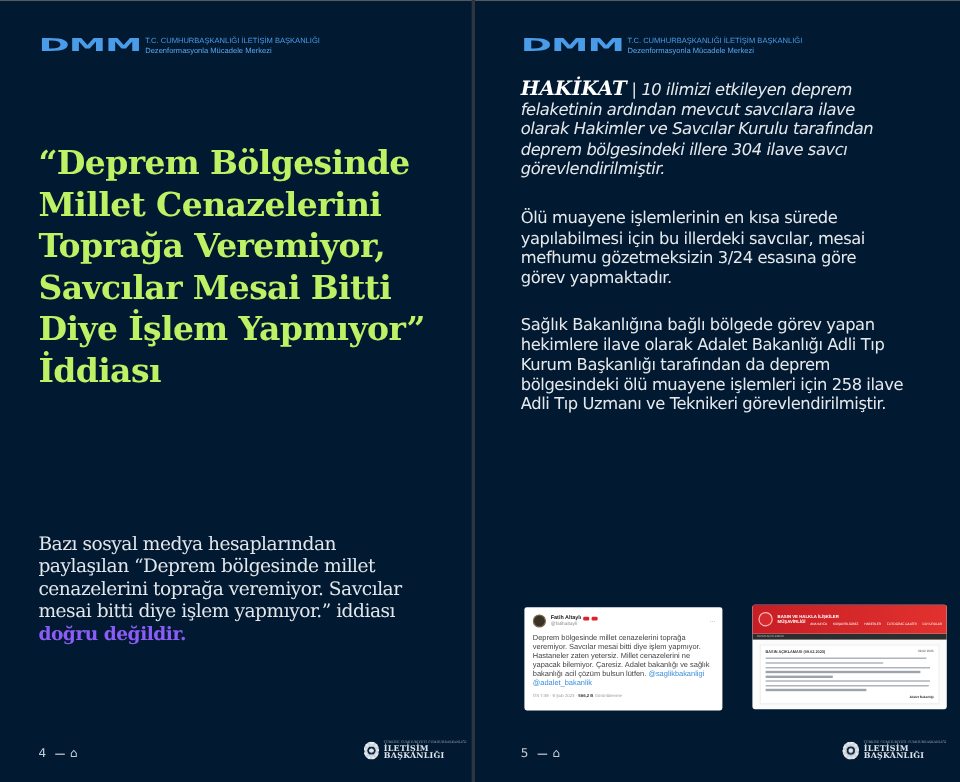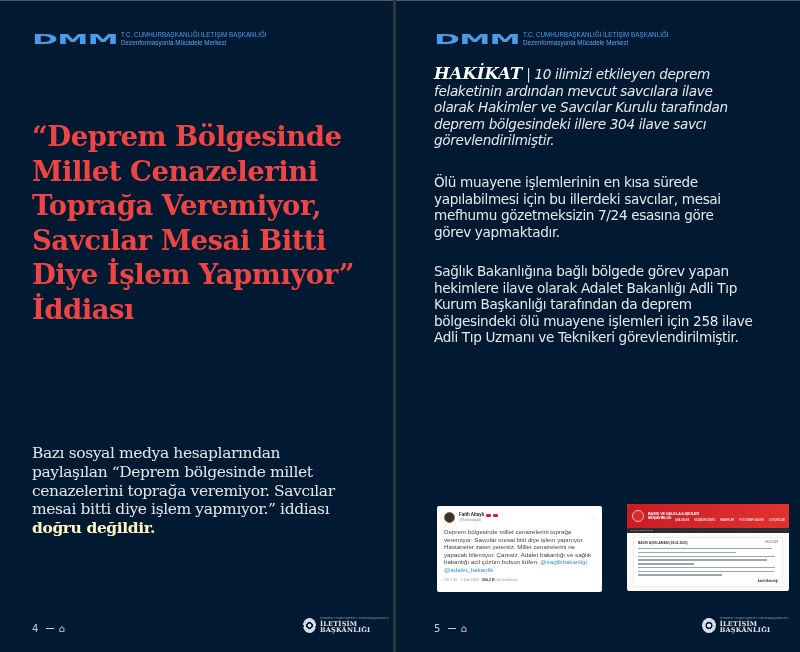--- a/index.html
+++ b/index.html
@@ -11,23 +11,23 @@
   .page.right { left: 396px; width: 404px; }
   .divider { position: absolute; left: 393px; top: 0; width: 3px; height: 652px; background: #2c3540; }
 
   .logo { position: absolute; top: 28px; display: flex; align-items: center; }
   .page.left .logo { left: 32px; }
   .page.right .logo { left: 38px; }
   .logo-mark { font-family: "DejaVu Sans", sans-serif; font-weight: bold; color: #4a9be8; font-size: 19px; letter-spacing: -0.5px; transform: scaleX(1.65) scaleY(0.78); transform-origin: left center; width: 85px; line-height: 1; }
   .logo-text { margin-left: 4px; font-family: "Liberation Sans", sans-serif; font-size: 6.3px; color: #4a9be8; line-height: 1.25; }
   .logo-text .l2 { color: #5aa6ef; }
 
-  .title { position: absolute; left: 32px; top: 118px; width: 340px; font-family: "DejaVu Serif", serif; font-weight: bold; color: #ef4444; font-size: 27.5px; line-height: 34.5px; letter-spacing: -0.5px; }
+  .title { position: absolute; left: 32px; top: 118px; width: 340px; font-family: "DejaVu Serif", serif; font-weight: bold; color: #bef264; font-size: 27.5px; line-height: 34.5px; letter-spacing: -0.5px; }
   .lead { position: absolute; left: 32px; top: 443px; width: 320px; font-family: "DejaVu Serif", serif; color: #e3e6ea; font-size: 15.5px; line-height: 18.8px; letter-spacing: -0.4px; }
-  .lead b { font-weight: bold; color: #fef9c3; }
+  .lead b { font-weight: bold; color: #8b5cf6; }
 
   .body-text { position: absolute; left: 38px; width: 320px; font-family: "DejaVu Sans", sans-serif; color: #e6e9ec; font-size: 13.6px; line-height: 16.5px; letter-spacing: -0.35px; }
   .body-text .hakikat { font-family: "DejaVu Serif", serif; font-weight: bold; font-size: 16.5px; color: #ffffff; letter-spacing: 0; }
   .p1 { top: 65px; font-style: italic; }
   .p2 { top: 173px; }
   .p3 { top: 262px; }
   .p4 { top: 384px; }
 
   .card { position: absolute; background: #ffffff; border-radius: 2px; overflow: hidden; }
   .tweet { left: 41px; top: 505px; width: 165px; height: 86px; padding: 6px 7px; }
@@ -109,21 +109,21 @@
   <div class="page right">
     <div class="logo">
       <div class="logo-mark">DMM</div>
       <div class="logo-text">
         <div>T.C. CUMHURBAŞKANLIĞI İLETİŞİM BAŞKANLIĞI</div>
         <div class="l2">Dezenformasyonla Mücadele Merkezi</div>
       </div>
     </div>
 
     <p class="body-text p1"><span class="hakikat">HAKİKAT</span><span> | </span><span>10 ilimizi etkileyen deprem felaketinin ardından mevcut savcılara ilave olarak Hakimler ve Savcılar Kurulu tarafından deprem bölgesindeki illere 304 ilave savcı görevlendirilmiştir.</span></p>
-    <p class="body-text p2">Ölü muayene işlemlerinin en kısa sürede yapılabilmesi için bu illerdeki savcılar, mesai mefhumu gözetmeksizin 7/24 esasına göre görev yapmaktadır.</p>
+    <p class="body-text p2">Ölü muayene işlemlerinin en kısa sürede yapılabilmesi için bu illerdeki savcılar, mesai mefhumu gözetmeksizin 3/24 esasına göre görev yapmaktadır.</p>
     <p class="body-text p3">Sağlık Bakanlığına bağlı bölgede görev yapan hekimlere ilave olarak Adalet Bakanlığı Adli Tıp Kurum Başkanlığı tarafından da deprem bölgesindeki ölü muayene işlemleri için 258 ilave Adli Tıp Uzmanı ve Teknikeri görevlendirilmiştir.</p>
 
     <div class="card tweet">
       <div class="tw-head">
         <div class="tw-avatar"></div>
         <div class="tw-names">
           <div class="tw-name">
               <span>Fatih Altaylı</span>
               <span class="tw-flag"></span>
               <span class="tw-flag"></span>

